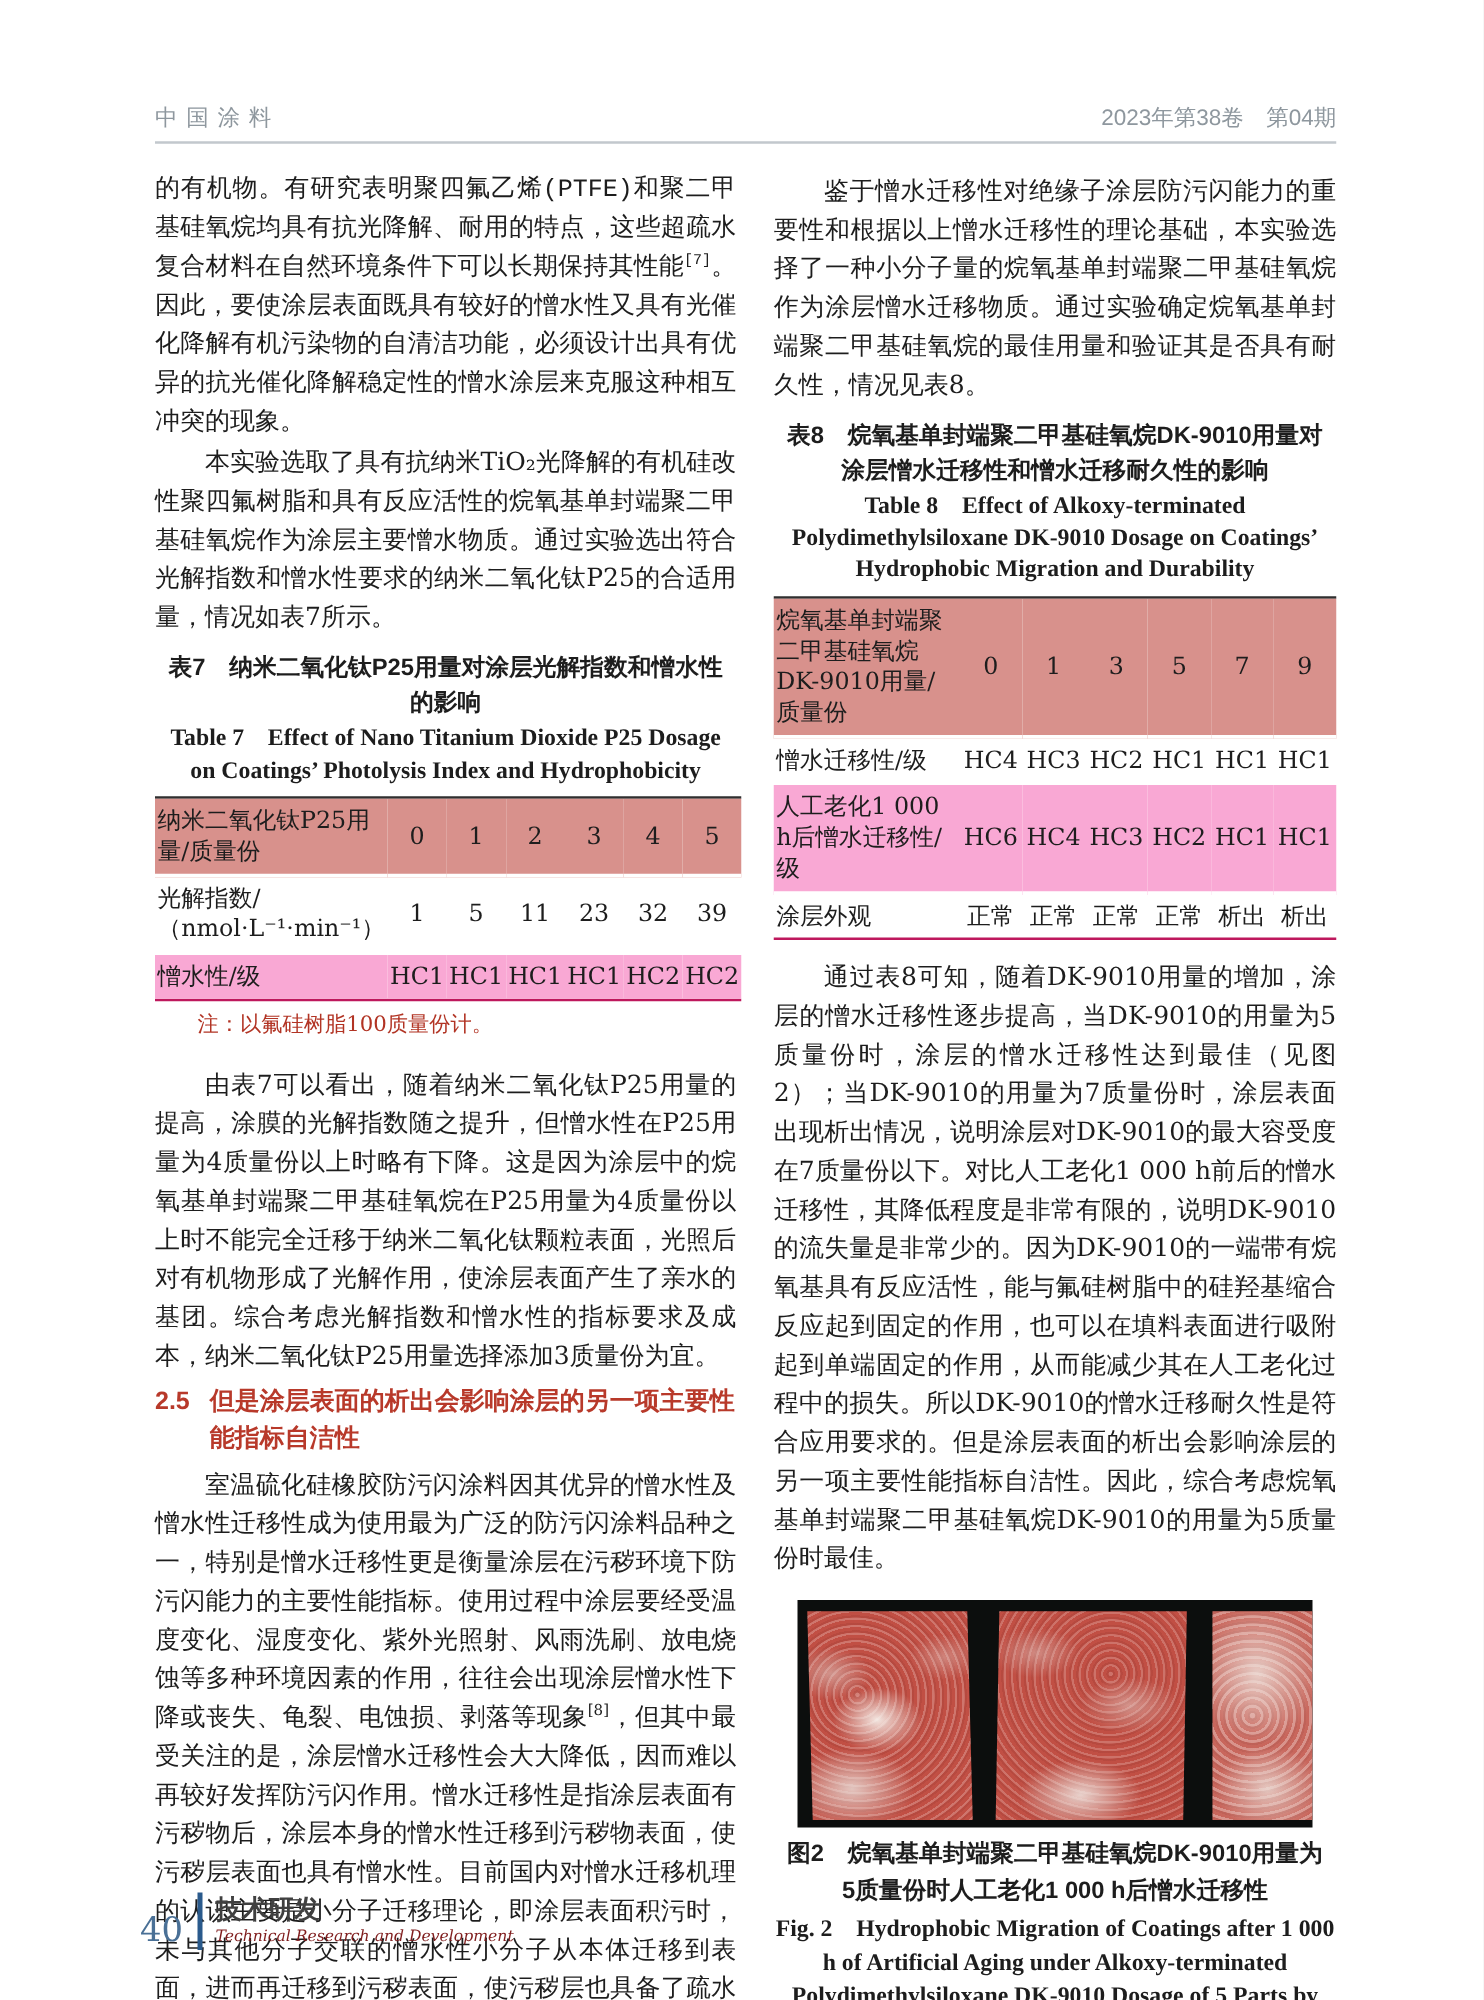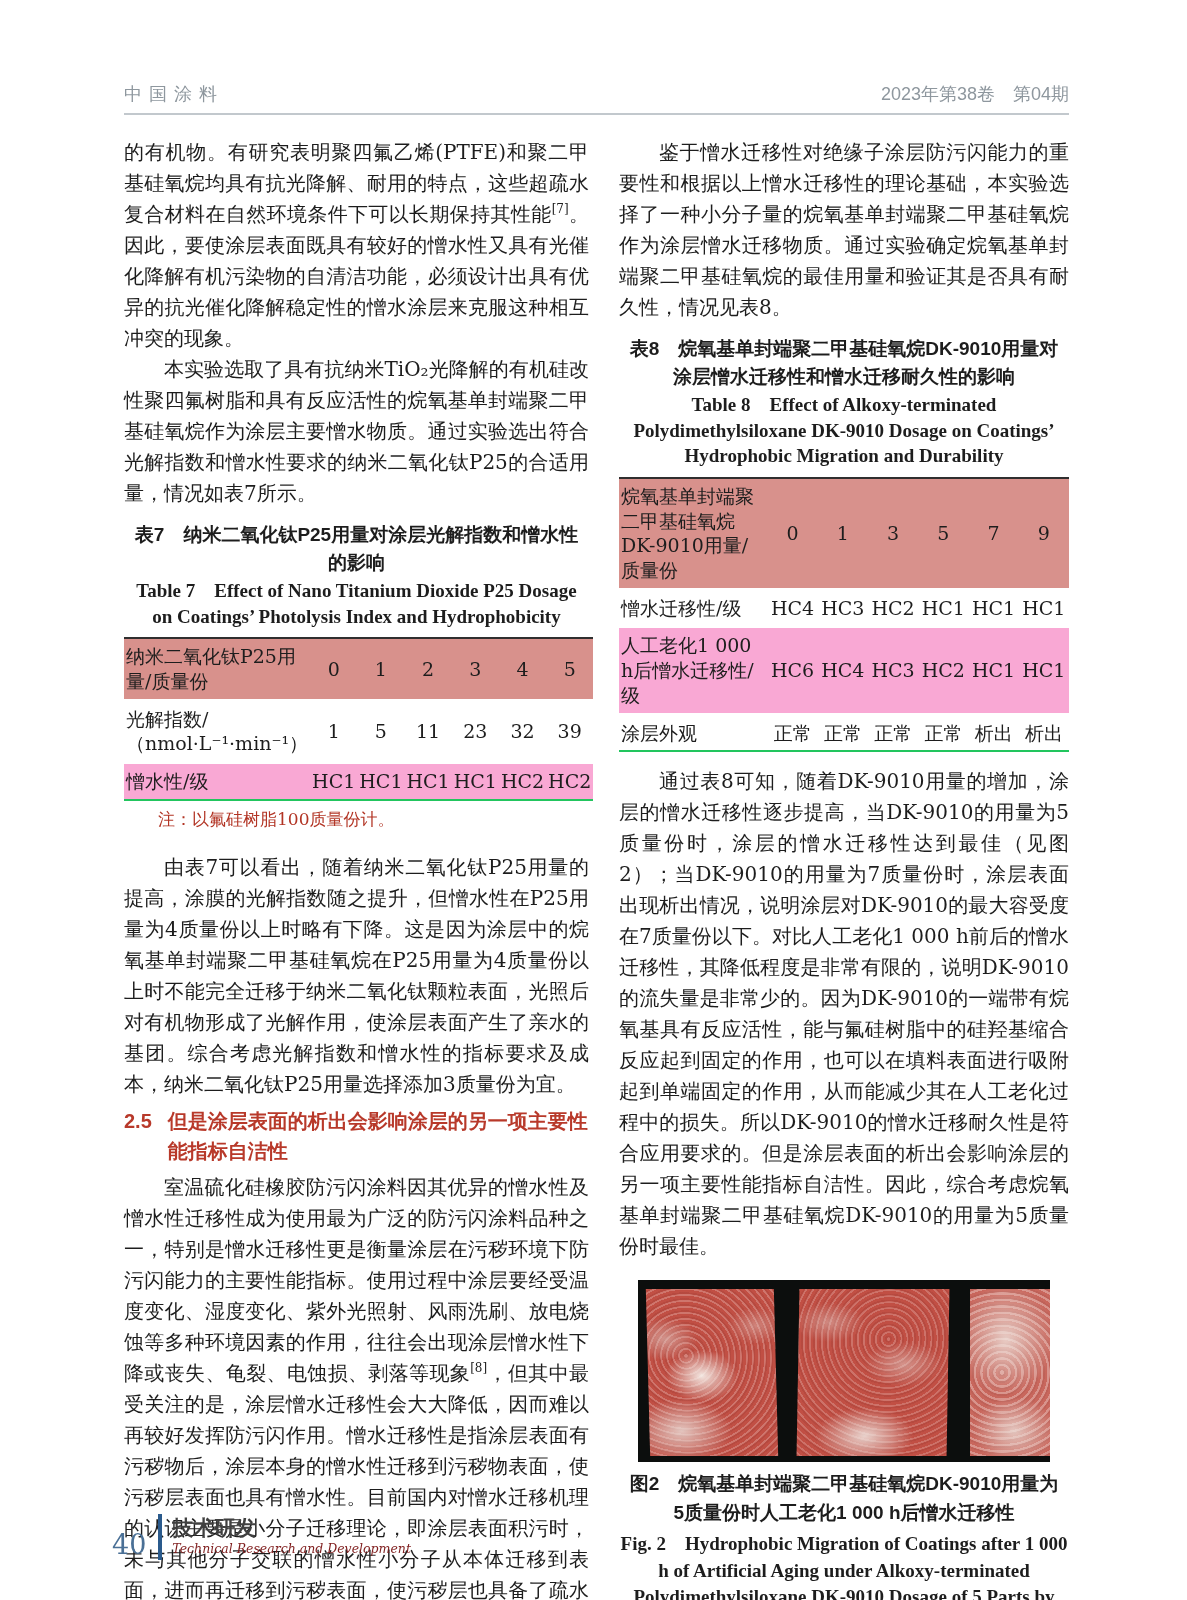--- a/index.html
+++ b/index.html
@@ -9,30 +9,30 @@
   
   .hdr{display:flex;justify-content:space-between;align-items:flex-start;
        font-family:"Liberation Sans","DejaVu Sans",sans-serif;color:#8e979e;font-size:18px;}
   .hdr-left{letter-spacing:7px;}
   .hdr-rule{border-bottom:2px solid #c2c8cd;margin-top:7px;}
   
   .cols{display:flex;gap:30px;margin-top:22px;}
   .col{width:465px;}
   
   .para{font-size:20px;line-height:1.55;text-align:justify;text-indent:2em;margin:0;}
-  .noindent{text-indent:0;}
+  .noindent{text-indent:0;font-family:Liberation Mono, monospace;}
   sup.cite{font-size:12px;vertical-align:super;line-height:0;}
   
   .tt-cn{font-family:"Liberation Sans","DejaVu Sans",sans-serif;font-weight:bold;
          font-size:19px;line-height:1.45;text-align:center;margin:12px 2px 2px;}
   .tt-en{font-family:"Liberation Serif","DejaVu Serif",serif;font-weight:bold;
          font-size:19px;line-height:1.35;text-align:center;margin:2px 0 8px;}
   
   table.datatbl{width:100%;border-collapse:separate;border-spacing:0;
-        border-top:2px solid #2f2f2f;border-bottom:2px solid #22c55e;
+        border-top:2px solid #2f2f2f;border-bottom:2px solid #be185d;
         font-size:19px;line-height:1.3;}
   table.datatbl td{padding:5px 2px;vertical-align:middle;}
   td.lbl{text-align:left;padding-left:6px;width:40%;}
   table.datatbl.t8 td.lbl{width:33%;}
   td.val{text-align:center;}
   tr.dark td{background:#d8918c;}
   tr.light td{background:#f9a8d4;}
   table.datatbl tr:not(:last-child) td{border-bottom:3px solid #ffffff;}
   .note{color:#b23424;font-size:17px;margin:7px 0 21px;text-indent:2em;}
   

